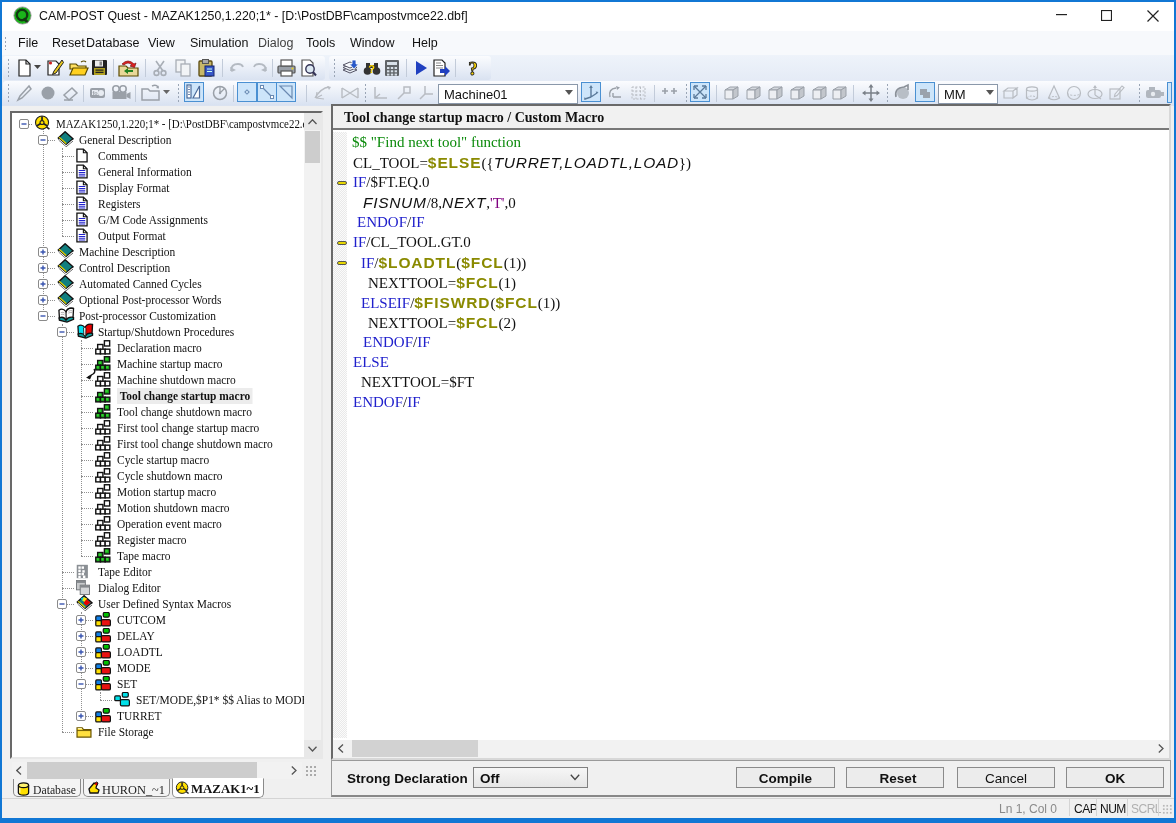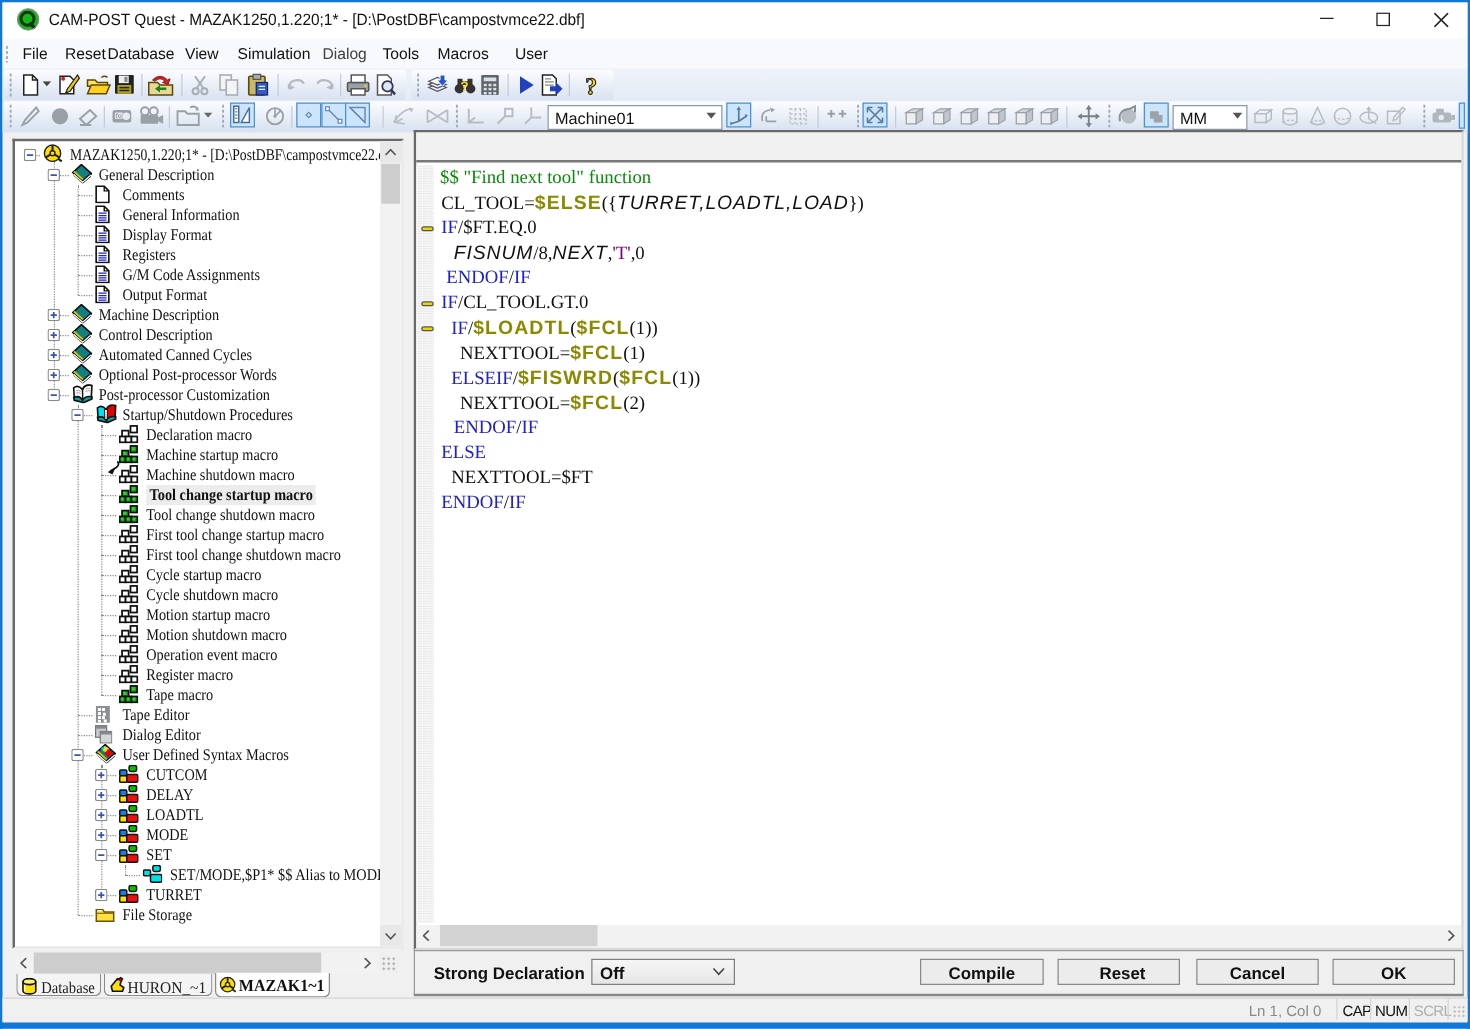--- a/index.html
+++ b/index.html
@@ -34,22 +34,22 @@
     </svg>
 <div class="a" style="left:2px;top:31px;width:1172px;height:24px;background:#f7f9fc"></div>
 <div class="a" style="left:4px;top:36px;width:3px;height:14px;background-image:radial-gradient(circle,#9aa5b5 35%,transparent 40%);background-size:3px 4px"></div>
 <div class="a nw" style="left:18px;top:36px;font-size:12.5px;color:#111">File</div>
 <div class="a nw" style="left:52px;top:36px;font-size:12.5px;color:#111">Reset</div>
 <div class="a nw" style="left:86px;top:36px;font-size:12.5px;color:#111">Database</div>
 <div class="a nw" style="left:148px;top:36px;font-size:12.5px;color:#111">View</div>
 <div class="a nw" style="left:190px;top:36px;font-size:12.5px;color:#111">Simulation</div>
 <div class="a nw" style="left:258px;top:36px;font-size:12.5px;color:#404040">Dialog</div>
 <div class="a nw" style="left:306px;top:36px;font-size:12.5px;color:#111">Tools</div>
-<div class="a nw" style="left:350px;top:36px;font-size:12.5px;color:#111">Macros</div>
-<div class="a nw" style="left:412px;top:36px;font-size:12.5px;color:#111">User</div>
+<div class="a nw" style="left:350px;top:36px;font-size:12.5px;color:#111">Window</div>
+<div class="a nw" style="left:412px;top:36px;font-size:12.5px;color:#111">Help</div>
 
 <div class="a" style="left:2px;top:55px;width:1172px;height:51px;background:linear-gradient(#eef3fa,#dbe3f1)"></div>
 <div class="a" style="left:3px;top:56px;width:322px;height:24px;background:linear-gradient(#fbfcfe,#d9e2f1);border-radius:3px"></div>
     <div class="a" style="left:329px;top:56px;width:162px;height:24px;background:linear-gradient(#fbfcfe,#d9e2f1);border-radius:3px"></div>
     <div class="a" style="left:7px;top:58px;width:3px;height:20px;background-image:radial-gradient(circle,#9aa5b5 35%,transparent 40%);background-size:3px 4px"></div>
 <svg class="a" style="left:16px;top:58px" width="17" height="20" viewBox="0 0 17 20">
       <path d="M3 2 h7 l4 4 v12 h-11 z" fill="#fff" stroke="#222" stroke-width="1.2"></path>
       <path d="M10 2 v4 h4" fill="none" stroke="#222" stroke-width="1.2"></path>
     </svg>
 <svg class="a" style="left:34px;top:65px" width="7" height="6" viewBox="0 0 7 6">
@@ -763,20 +763,21 @@
     </svg>
 <div class="a nw ser" style="left:102px;top:782px;font-size:13px;color:#222;transform:scaleX(0.95);transform-origin:left center">HURON_~1</div>
 <div class="a" style="left:172px;top:778px;width:92px;height:20px;background:#fff;border:1px solid #8a8a8a;border-top:1px solid #fff;border-radius:0 0 5px 5px"></div>
 <svg class="a" style="left:175px;top:781px" width="15" height="15" viewBox="0 0 18 18">
       <use href="#wheel"></use>
     </svg>
 <div class="a nw ser" style="left:191px;top:781px;font-size:13.5px;font-weight:bold;color:#111;transform:scaleX(0.95);transform-origin:left center">MAZAK1~1</div>
 
 <div class="a" style="left:331px;top:104px;width:840px;height:656px;background:#fff;border:2px solid;border-color:#696969 #d8d8d8 #d8d8d8 #696969"></div>
 <div class="a" style="left:333px;top:106px;width:836px;height:24px;background:#f1f1f1;border-bottom:2px solid #787878"></div>
+<div class="a nw ser" style="left:344px;top:110px;font-size:14px;font-weight:bold;color:#111">Tool change startup macro / Custom Macro</div>
 <div class="a" style="left:333px;top:132px;width:14px;height:606px;background:#f2f2f2;background-image:repeating-conic-gradient(#fbfbfb 0 25%,#e9e9e9 0 50%);background-size:2px 2px"></div>
 <div class="a nw ser" style="left:352px;top:134px;font-size:15px;color:#111"><span style="color:#0a8a0a">$$ "Find next tool" function</span></div>
 <div class="a nw ser" style="left:353px;top:154px;font-size:15px;color:#111">CL_TOOL=<span style="font-family:'Liberation Sans',sans-serif;color:#8a8a00;font-weight:bold;font-size:15.5px;letter-spacing:0.9px">$ELSE</span>({<span style="font-family:'Liberation Sans',sans-serif;font-style:italic;font-size:15.5px;letter-spacing:0.7px">TURRET,LOADTL,LOAD</span>})</div>
 <div class="a nw ser" style="left:353px;top:174px;font-size:15px;color:#111"><span style="color:#2020cc">IF</span>/$FT.EQ.0</div>
 <div class="a nw ser" style="left:363px;top:194px;font-size:15px;color:#111"><span style="font-family:'Liberation Sans',sans-serif;font-style:italic;font-size:15.5px;letter-spacing:0.7px">FISNUM</span>/8,<span style="font-family:'Liberation Sans',sans-serif;font-style:italic;font-size:15.5px;letter-spacing:0.7px">NEXT</span>,<span style="color:#800080">'T'</span>,0</div>
 <div class="a nw ser" style="left:357px;top:214px;font-size:15px;color:#111"><span style="color:#2020cc">ENDOF</span>/<span style="color:#2020cc">IF</span></div>
 <div class="a nw ser" style="left:353px;top:234px;font-size:15px;color:#111"><span style="color:#2020cc">IF</span>/CL_TOOL.GT.0</div>
 <div class="a nw ser" style="left:361px;top:254px;font-size:15px;color:#111"><span style="color:#2020cc">IF</span>/<span style="font-family:'Liberation Sans',sans-serif;color:#8a8a00;font-weight:bold;font-size:15.5px;letter-spacing:0.9px">$LOADTL</span>(<span style="font-family:'Liberation Sans',sans-serif;color:#8a8a00;font-weight:bold;font-size:15.5px;letter-spacing:0.9px">$FCL</span>(1))</div>
 <div class="a nw ser" style="left:368px;top:274px;font-size:15px;color:#111">NEXTTOOL=<span style="font-family:'Liberation Sans',sans-serif;color:#8a8a00;font-weight:bold;font-size:15.5px;letter-spacing:0.9px">$FCL</span>(1)</div>
 <div class="a nw ser" style="left:361px;top:294px;font-size:15px;color:#111"><span style="color:#2020cc">ELSEIF</span>/<span style="font-family:'Liberation Sans',sans-serif;color:#8a8a00;font-weight:bold;font-size:15.5px;letter-spacing:0.9px">$FISWRD</span>(<span style="font-family:'Liberation Sans',sans-serif;color:#8a8a00;font-weight:bold;font-size:15.5px;letter-spacing:0.9px">$FCL</span>(1))</div>
@@ -801,21 +802,21 @@
 <div class="a" style="left:473px;top:767px;width:115px;height:21px;background:linear-gradient(#f6f6f6,#e6e6e6);border:1px solid #808080"></div>
 <div class="a nw" style="left:480px;top:771px;font-size:13.5px;font-weight:bold;color:#111">Off</div>
 <svg class="a" style="left:570px;top:774px" width="10" height="7">
       <path d="M0.8 0.8 L5 5.5 L9.2 0.8" fill="none" stroke="#444" stroke-width="1.3"></path>
     </svg>
 <div class="a" style="left:736px;top:767px;width:99px;height:21px;background:#ececec;border:1px solid #8a8a8a"></div>
 <div class="a" style="left:736px;top:771px;width:99px;text-align:center;font-size:13.5px;font-weight:bold;color:#111">Compile</div>
 <div class="a" style="left:846px;top:767px;width:98px;height:21px;background:#ececec;border:1px solid #8a8a8a"></div>
 <div class="a" style="left:846px;top:771px;width:104px;text-align:center;font-size:13.5px;font-weight:bold;color:#111">Reset</div>
 <div class="a" style="left:957px;top:767px;width:98px;height:21px;background:#ececec;border:1px solid #8a8a8a"></div>
-<div class="a" style="left:957px;top:771px;width:98px;text-align:center;font-size:13.5px;font-weight:bold;color:#111">Cancel</div>
+<div class="a" style="left:957px;top:771px;width:98px;text-align:center;font-size:13.5px;font-weight:normal;color:#111">Cancel</div>
 <div class="a" style="left:1066px;top:767px;width:98px;height:21px;background:#ececec;border:1px solid #8a8a8a"></div>
 <div class="a" style="left:1066px;top:771px;width:98px;text-align:center;font-size:13.5px;font-weight:bold;color:#111">OK</div>
 
 <div class="a" style="left:2px;top:798px;width:1172px;height:19px;background:#f0f0f0;border-top:1px solid #d4d4d4"></div>
 <div class="a nw" style="left:999px;top:802px;font-size:12px;color:#8a8a8a">Ln 1, Col 0</div>
 <div class="a" style="left:1069px;top:799px;width:1px;height:17px;background:#d4d4d4"></div>
 <div class="a nw" style="left:1074px;top:802px;font-size:12px;letter-spacing:-0.5px;color:#111">CAP</div>
 <div class="a" style="left:1096px;top:799px;width:1px;height:17px;background:#d4d4d4"></div>
 <div class="a nw" style="left:1100px;top:802px;font-size:12px;letter-spacing:-0.5px;color:#111">NUM</div>
 <div class="a" style="left:1127px;top:799px;width:1px;height:17px;background:#d4d4d4"></div>

